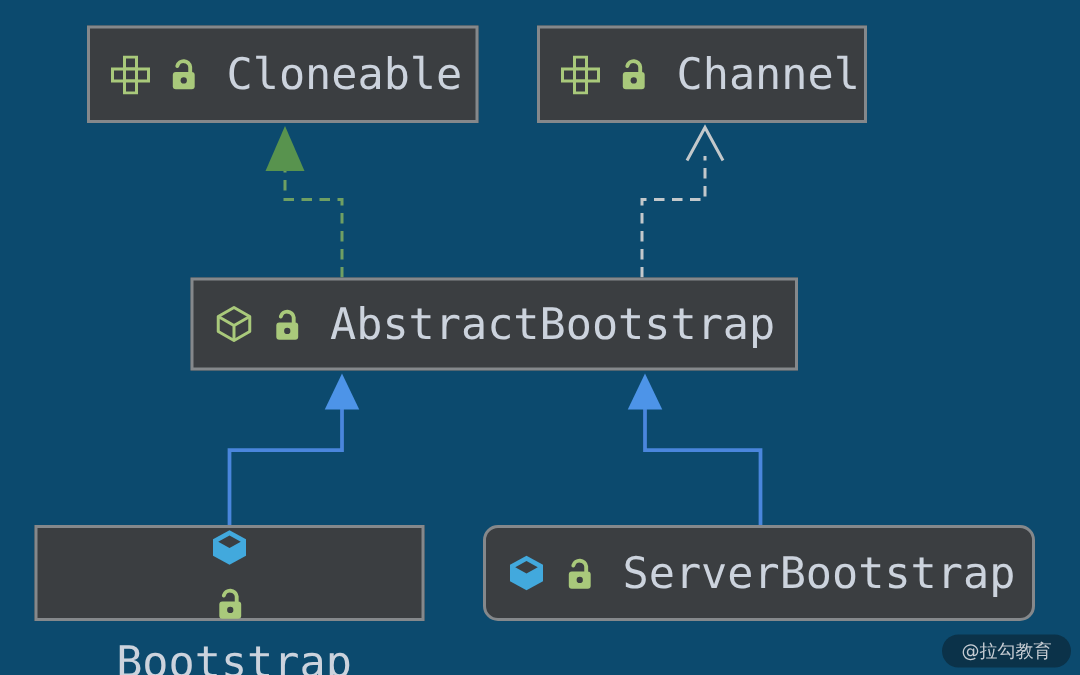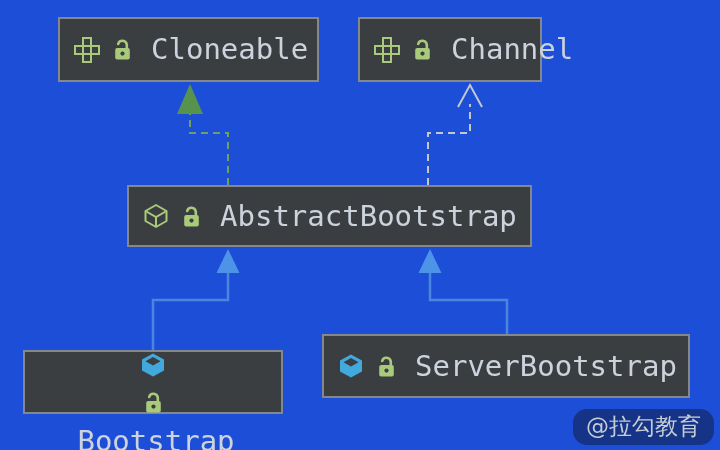--- a/index.html
+++ b/index.html
@@ -1,53 +1,53 @@
 <!DOCTYPE html>
 <html><head>
 <meta charset="utf-8">
 <style>
   html,body{margin:0;padding:0;background:#263039;}
   *{box-sizing:border-box;}
   .canvas{
     position:relative;
     width:720px;height:450px;
-    background:#1d4ed8;
+    background:#0c4a6e;
     overflow:hidden;
     font-family:"DejaVu Sans Mono", monospace;
   }
   .edges{position:absolute;left:0;top:0;width:720px;height:450px;}
   .node{
     position:absolute;
     display:flex;align-items:center;
     gap:12px;
     padding:0 14px;
     background:#3b3e41;
     border:2px solid #85888b;
     color:#ccd3dd;
     font-size:29px;
     line-height:1;
     white-space:nowrap;
     cursor:default;
   }
   .node .icon{display:flex;align-items:center;flex:0 0 auto;}
   .node .label{margin-left:6px;}
   .node-cloneable {left:58px;  top:17px;  width:261px; height:65px;}
-  .node-channel   {left:358px; top:17px;  width:184px; height:65px;}
+  .node-channel   {left:358px; top:17px;  width:220px; height:65px;}
   .node-abstract  {left:127px; top:185px; width:405px; height:62px;gap:12px;}
   .node-bootstrap {left:23px;  top:350px; width:260px; height:64px;flex-direction:column;}
-  .node-server    {left:322px; top:334px; width:368px; height:64px;}
+  .node-server    {left:322px; top:350px; width:368px; height:64px;border-radius:10px;}
   .watermark{
     position:absolute;
     right:6px;bottom:5px;
     padding:4px 13px;
     border-radius:14px;
     background:rgba(10,14,18,0.40);
     color:#c6ccd3;
     font-family:"DejaVu Sans", sans-serif;
-    font-size:23px;
+    font-size:12px;
     line-height:1.2;
     text-align:center;
   }
 </style>
 </head>
 <body>
 
 <div class="canvas">
 
   <svg class="edges" width="720" height="450" viewBox="0 0 720 450">

